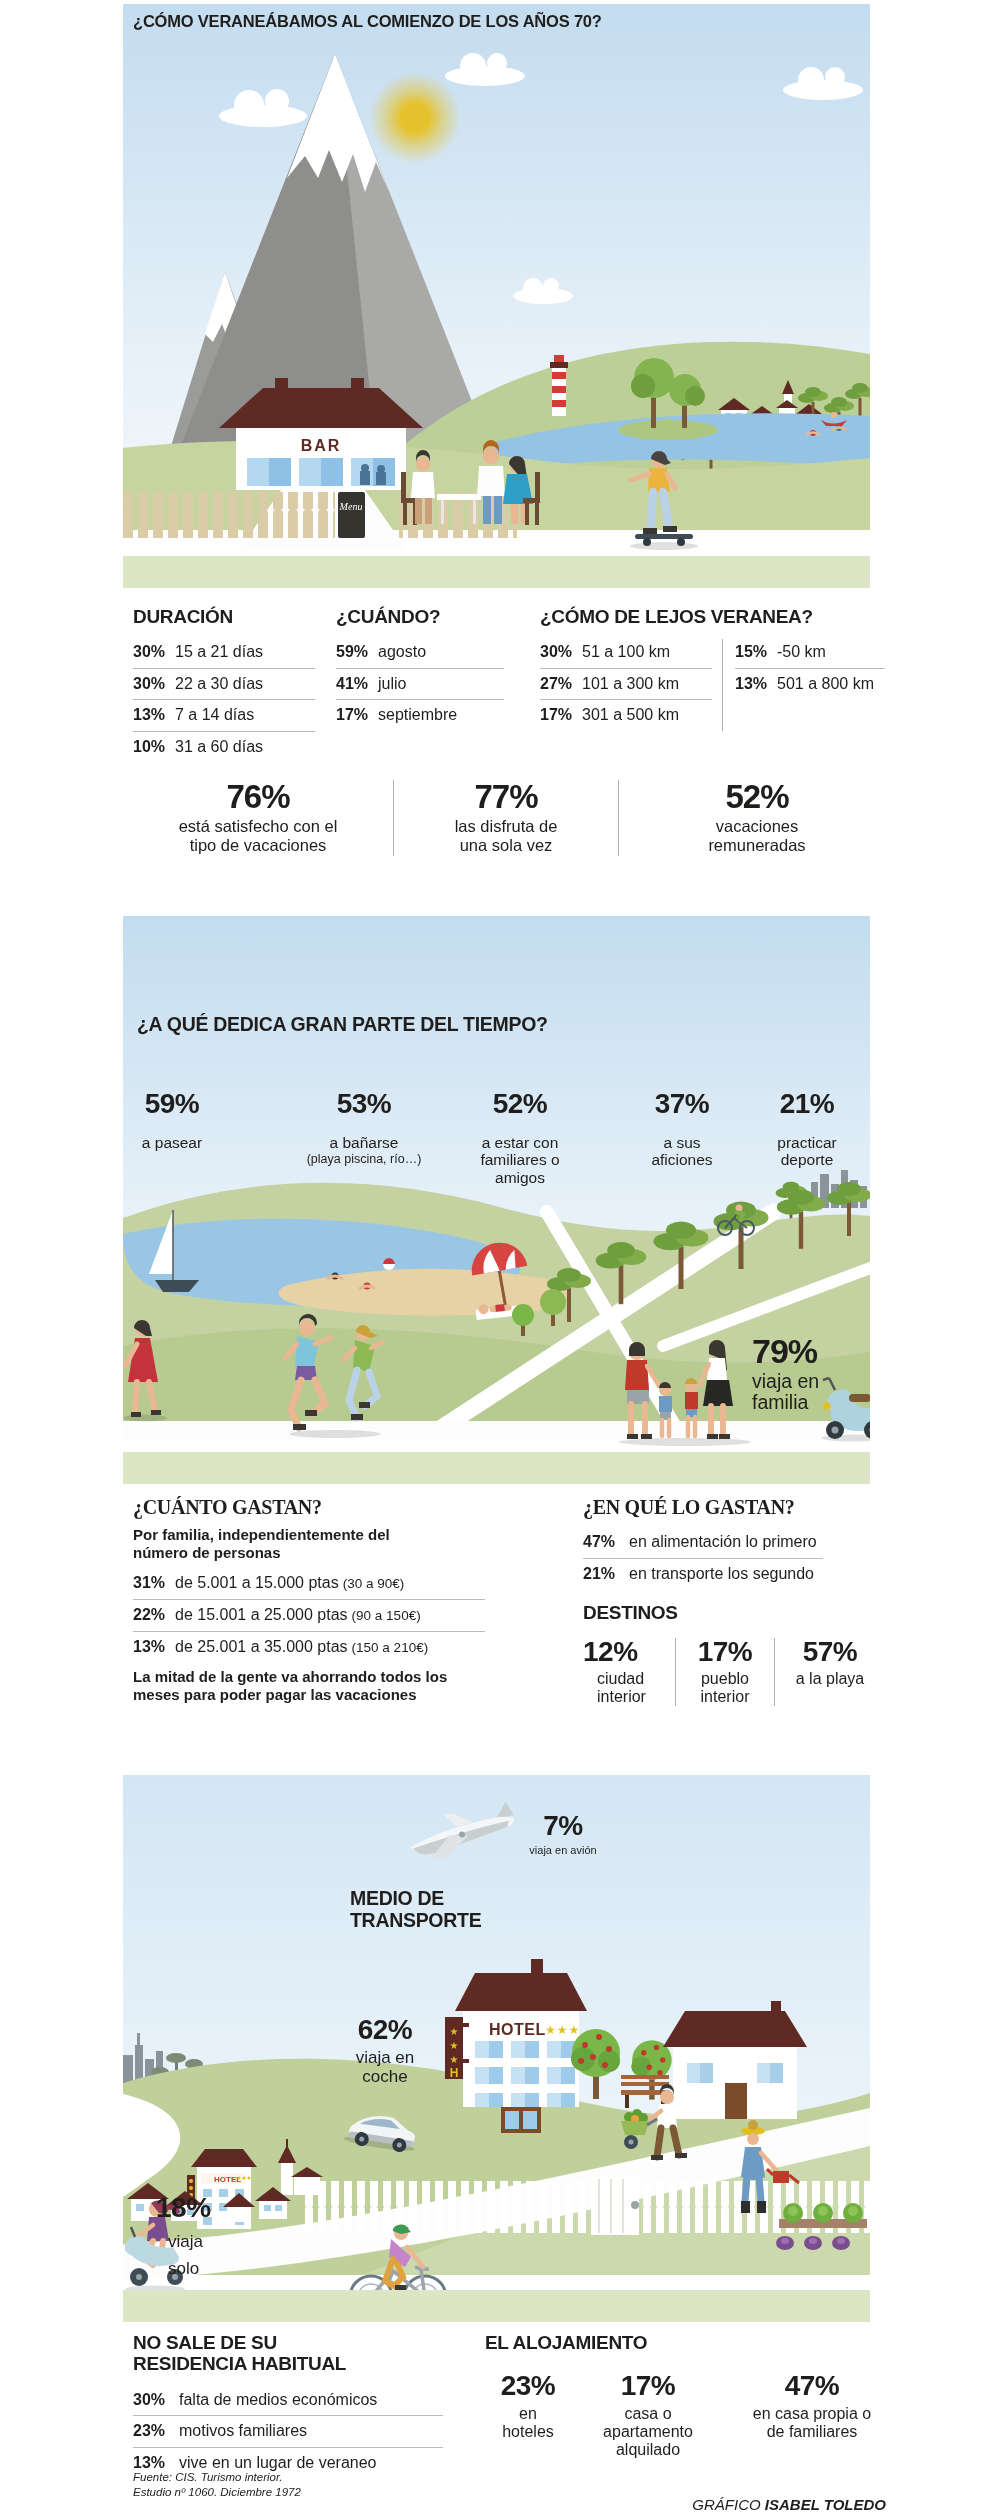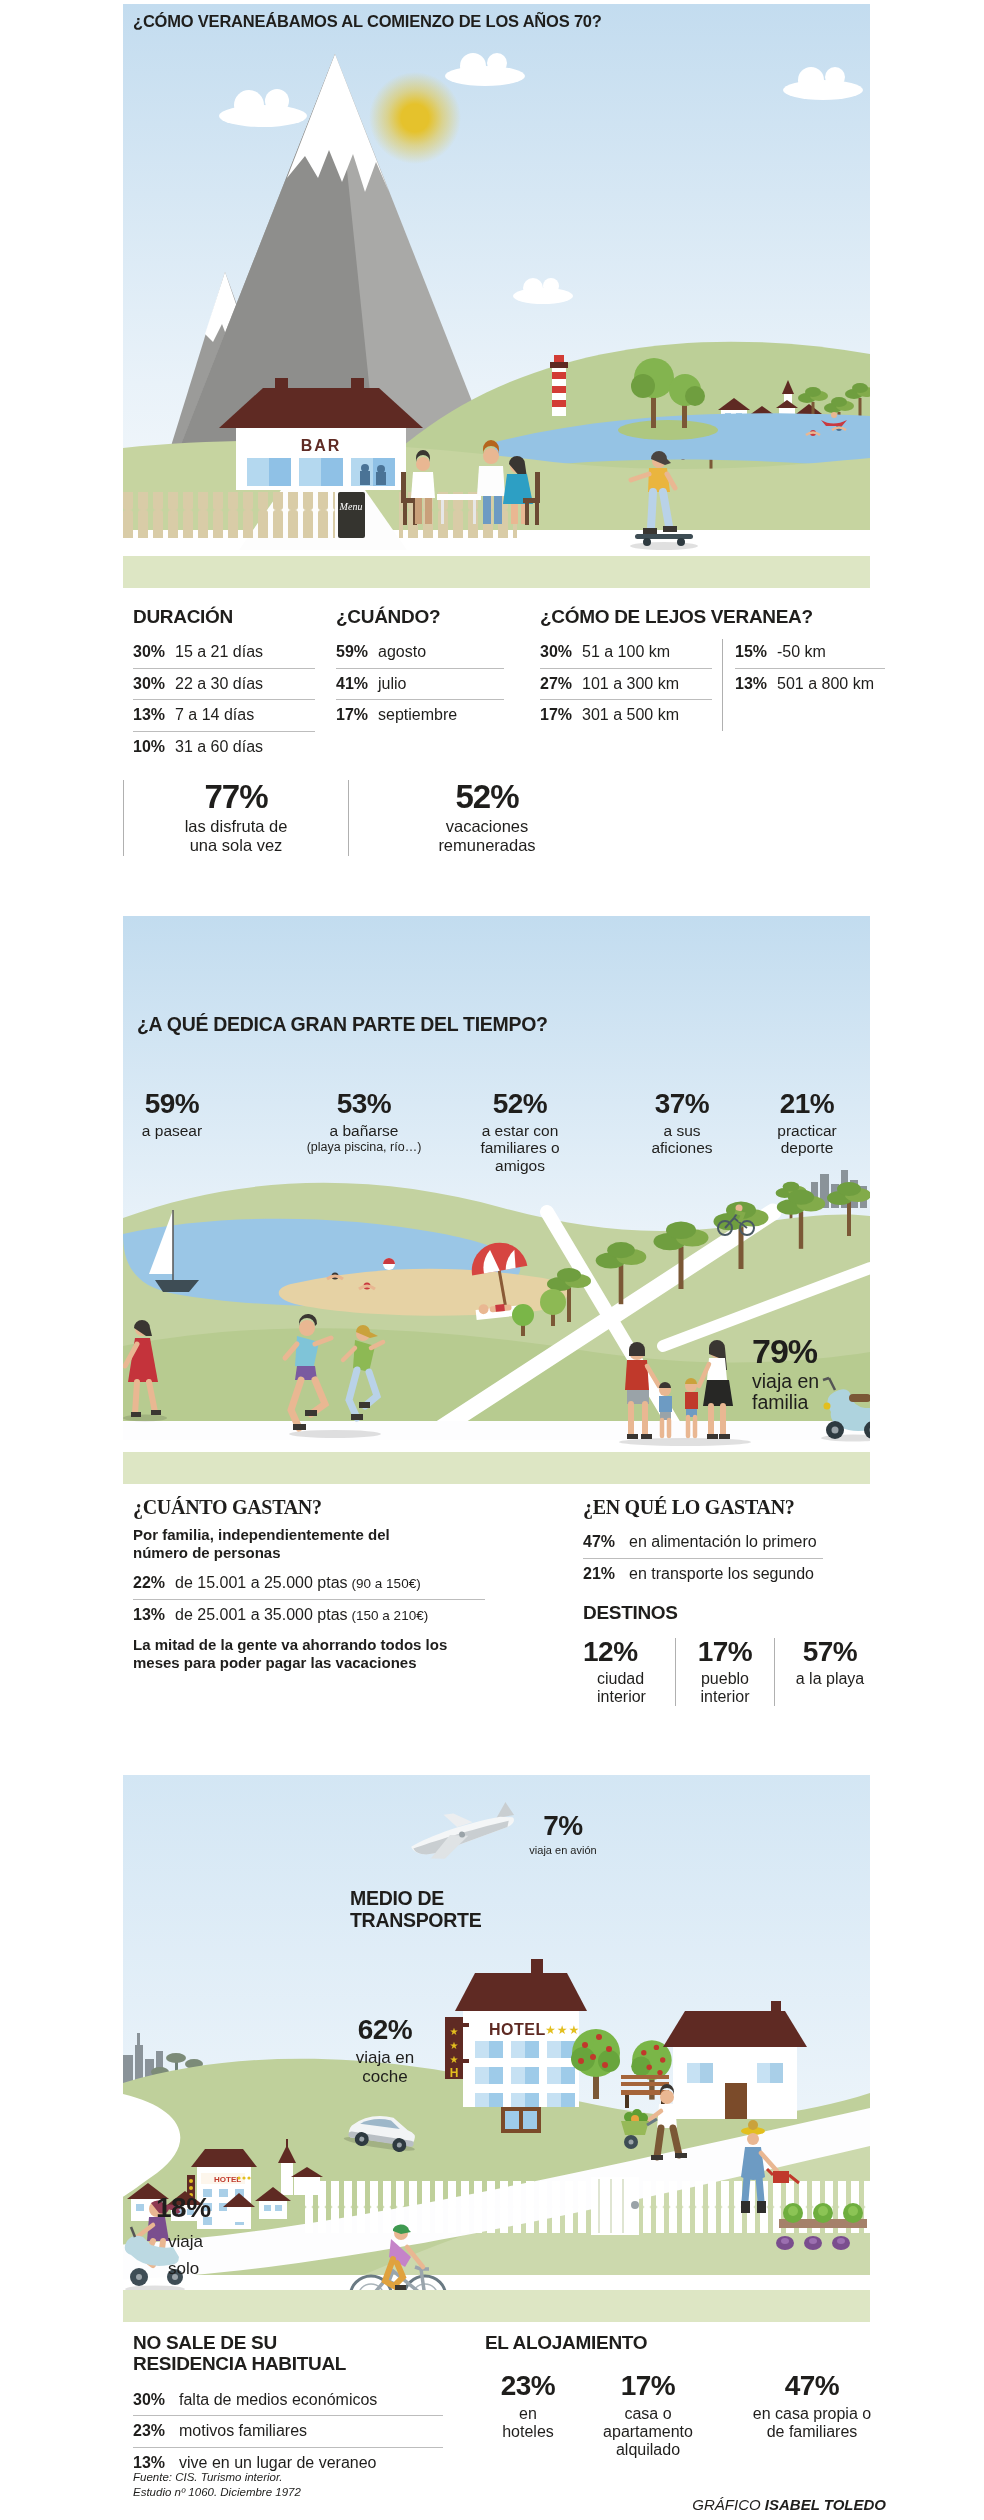--- a/index.html
+++ b/index.html
@@ -13,21 +13,21 @@
   .rows{font-size:16px;line-height:1.1;}
   .row{display:flex;align-items:baseline;padding:6px 0 7px;border-bottom:1px solid #bdbdbd;}
   .row:last-child{border-bottom:none;}
   .row .pct{font-weight:bold;flex:0 0 42px;}
   .row .paren{font-size:13.5px;margin-left:4px;}
   .big{text-align:center;}
   .big .pct{font-size:33px;font-weight:bold;line-height:1;letter-spacing:-1px;}
   .big .lbl{font-size:16.5px;line-height:1.18;margin-top:4px;}
   .mid{transform:translateX(-50%);text-align:center;}
   .mid .pct{font-size:28px;font-weight:bold;line-height:1;letter-spacing:-0.5px;}
-  .mid .lbl{font-size:15.5px;line-height:1.12;margin-top:4px;}
+  .mid .lbl{font-size:15.5px;line-height:1.12;margin-top:16px;}
   .mid .sub{font-size:12.5px;line-height:1.1;margin-top:2px;}
   .vr{width:1px;background:#b0b0b0;}
   .boldnote{font-size:15px;font-weight:bold;line-height:1.2;}
   .famlbl{font-size:19.5px;line-height:1.08;}
   .src{font-size:11.5px;line-height:1.3;font-style:italic;}
   .credit{font-size:15px;font-style:italic;}
   .credit b{font-weight:bold;}
 </style>
 </head>
 <body>
@@ -280,20 +280,24 @@
           </div>
         <div class="row">
             <span class="pct">13%</span>
             <span>501 a 800 km</span>
           </div>
       </div>
     </div>
   </div>
 
   <div class="abs" style="left:123px;top:780px;width:772px;display:flex;align-items:stretch">
+    <div class="big" style="width:270px">
+      <div class="pct">76%</div>
+      <div class="lbl" style="margin:4px auto 0;width:180px">está satisfecho con el tipo de vacaciones</div>
+    </div>
     <div class="vr"></div>
     <div class="big" style="width:224px">
       <div class="pct">77%</div>
       <div class="lbl" style="margin:4px auto 0;width:130px">las disfruta de una sola vez</div>
     </div>
     <div class="vr"></div>
     <div class="big" style="width:276px">
       <div class="pct">52%</div>
       <div class="lbl" style="margin:4px auto 0;width:120px">vacaciones remuneradas</div>
     </div>
@@ -474,20 +478,25 @@
 
   <div class="abs" style="left:752px;top:1334px;width:120px">
     <div style="font-size:34px;font-weight:bold;line-height:1;letter-spacing:-1px">79%</div>
     <div class="famlbl" style="margin-top:3px;width:90px">viaja en familia</div>
   </div>
 
   <div class="abs" style="left:133px;top:1496px;width:352px">
     <div class="hd2">¿CUÁNTO GASTAN?</div>
     <div class="boldnote" style="margin-top:7px;width:300px">Por familia, independientemente del número de personas</div>
     <div class="rows" style="margin-top:6px">
+      <div class="row">
+          <span class="pct">31%</span>
+          <span>de 5.001 a 15.000 ptas</span>
+          <span class="paren">(30 a 90€)</span>
+        </div>
       <div class="row">
           <span class="pct">22%</span>
           <span>de 15.001 a 25.000 ptas</span>
           <span class="paren">(90 a 150€)</span>
         </div>
       <div class="row">
           <span class="pct">13%</span>
           <span>de 25.001 a 35.000 ptas</span>
           <span class="paren">(150 a 210€)</span>
         </div>

